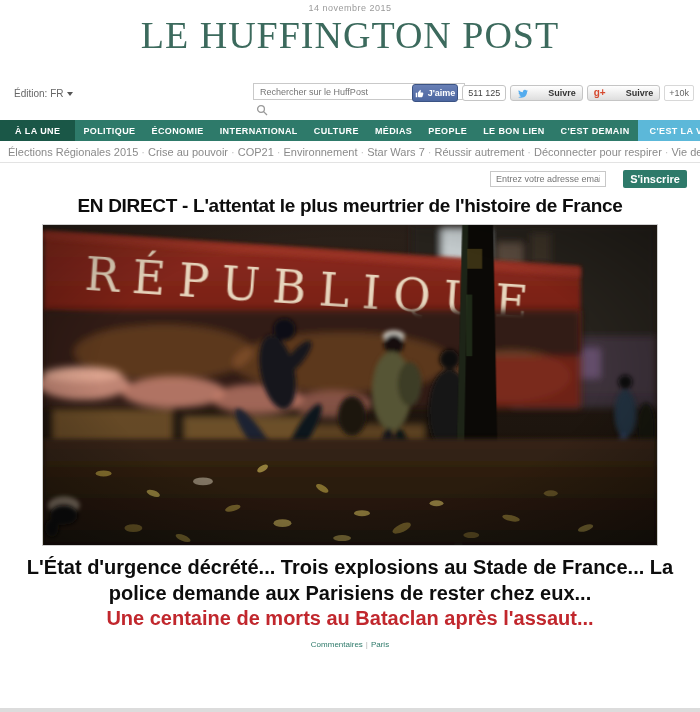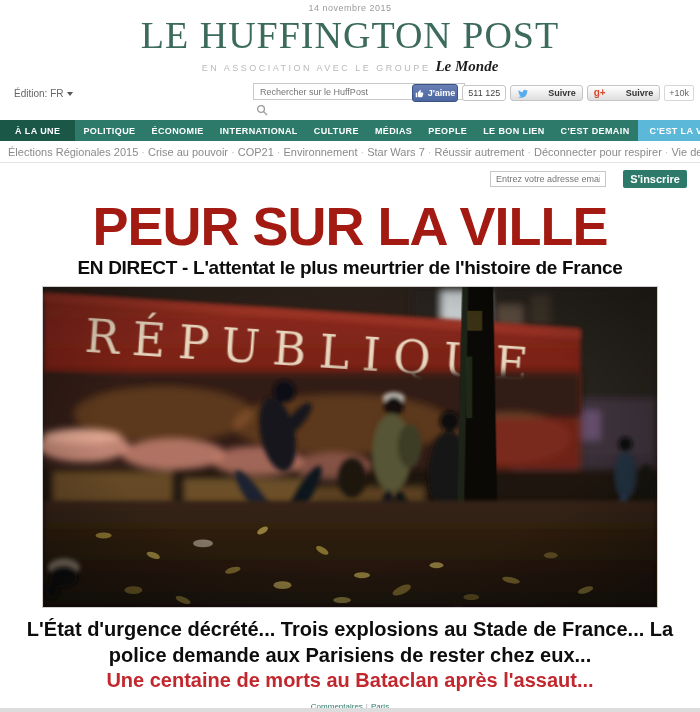--- a/index.html
+++ b/index.html
@@ -61,24 +61,20 @@
   .bottom-band { position:absolute; left:0; bottom:0; width:700px; height:4px; background:#dcdcdc; }
 </style>
 </head>
 <body>
 
 <div class="page">
 
   <div class="header">
     <div class="date">14 novembre 2015</div>
     <div class="logo">LE HUFFINGTON POST</div>
-    <div class="tagline">
-      <span>EN ASSOCIATION AVEC LE GROUPE</span>
-      <span class="brand">Le Monde</span>
-    </div>
   </div>
 
   <div class="toolbar">
     <div class="edition">
       <span>Édition: FR</span><span class="caret"></span>
     </div>
 
     <input class="search-input" type="text" placeholder="Rechercher sur le HuffPost" style="">
     <span class="search-icon">
       <svg width="12" height="12" viewBox="0 0 12 12">
@@ -126,21 +122,20 @@
 
   <div class="tags">
     <span class="tag">Élections Régionales 2015</span><span class="tag-sep">·</span><span class="tag">Crise au pouvoir</span><span class="tag-sep">·</span><span class="tag">COP21</span><span class="tag-sep">·</span><span class="tag">Environnement</span><span class="tag-sep">·</span><span class="tag">Star Wars 7</span><span class="tag-sep">·</span><span class="tag">Réussir autrement</span><span class="tag-sep">·</span><span class="tag">Déconnecter pour respirer</span><span class="tag-sep">·</span><span class="tag">Vie de bureau</span><span class="tag-sep">·</span><span class="tag">Ça marche</span>
   </div>
 
   <div class="newsletter">
     <input class="nl-input" type="text" placeholder="Entrez votre adresse email" style="">
     <button class="nl-btn">S'inscrire</button>
   </div>
 
-  <div class="headline">PEUR SUR LA VILLE</div>
   <div class="subhead">EN DIRECT - L'attentat le plus meurtrier de l'histoire de France</div>
 
   <div class="photo">
     <svg width="614" height="320" viewBox="0 0 616 322">
       <defs>
         <filter id="b1" x="-20%" y="-20%" width="140%" height="140%">
             <feGaussianBlur stdDeviation="0.8"></feGaussianBlur>
           </filter>
         <filter id="b2" x="-20%" y="-20%" width="140%" height="140%">
             <feGaussianBlur stdDeviation="2"></feGaussianBlur>

